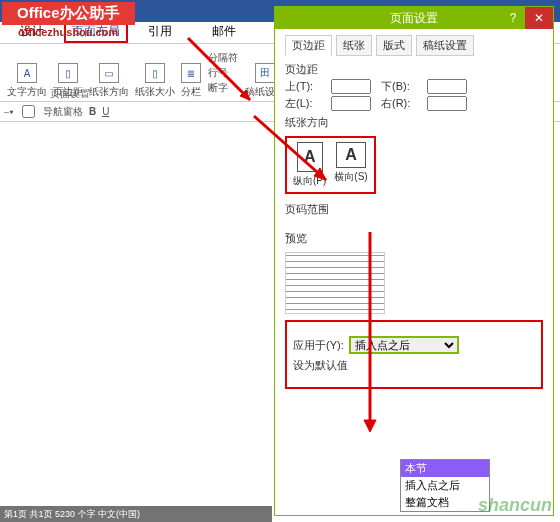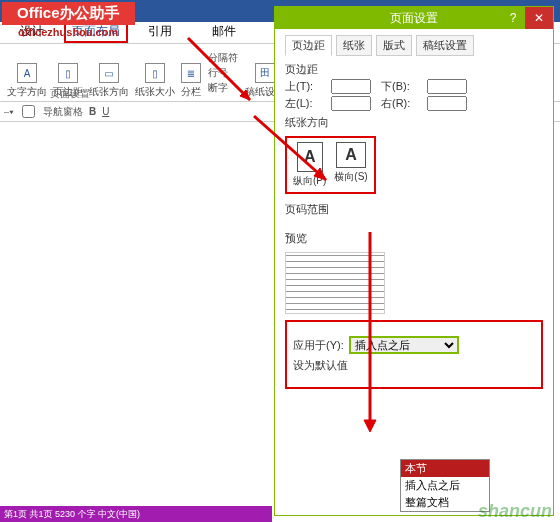--- a/index.html
+++ b/index.html
@@ -44,28 +44,28 @@
   .orient { display:flex; flex-direction:column; align-items:center; font-size:10px; cursor:pointer; }
   .orient .pg { width:26px; height:30px; border:1px solid #555; display:flex; align-items:center; justify-content:center; font-size:16px; font-weight:bold; margin-bottom:2px;}
   .orient .pg.land { width:30px; height:26px; }
 
   .preview { border:1px solid #ccc; width:100px; height:62px; margin:6px 0; background:repeating-linear-gradient(#999 0 1px, transparent 1px 6px); background-size:100% 6px; background-position:0 8px; }
 
   .apply-area { border:2px solid #d00; padding:12px 6px; margin-top:4px; }
   .apply-area select { width:110px; border:2px solid #7fba00; font-size:11px; }
   .dropdown-list { position:absolute; right:70px; bottom:10px; width:90px; background:#fff; border:1px solid #888; z-index:60; font-size:11px;}
   .dropdown-list div { padding:1px 4px; }
-  .dropdown-list div.sel { background:#b91c1c; color:#fff; }
+  .dropdown-list div.sel { background:#8b5cf6; color:#fff; }
 
   .arrow { position:absolute; stroke:#d00; fill:#d00; z-index:48; pointer-events:none; }
 
-  .watermark { position:absolute; right:8px; bottom:0; font-size:18px; color:rgba(0,128,0,0.4); font-style:italic; font-weight:bold; z-index:70;}
+  .watermark { position:absolute; right:8px; bottom:6px; font-size:18px; color:rgba(0,128,0,0.4); font-style:italic; font-weight:bold; z-index:70;}
   .watermark2 { position:absolute; right:16px; top:350px; font-size:10px; color:#ccc; font-family:cursive; z-index:1;}
 
-  .statusbar { position:absolute; left:0; bottom:0; width:272px; height:16px; background:#a21caf; color:#fff; font-size:9px; padding:2px 4px;}
+  .statusbar { position:absolute; left:0; bottom:0; width:272px; height:16px; background:#737373; color:#fff; font-size:9px; padding:2px 4px;}
 </style>
 </head>
 <body>
 
 <div class="badge">Office办公助手</div>
 <div class="url">officezhushou.com</div>
 
 <div class="titlebar">
   <span class="wicon">W</span>
 </div>

